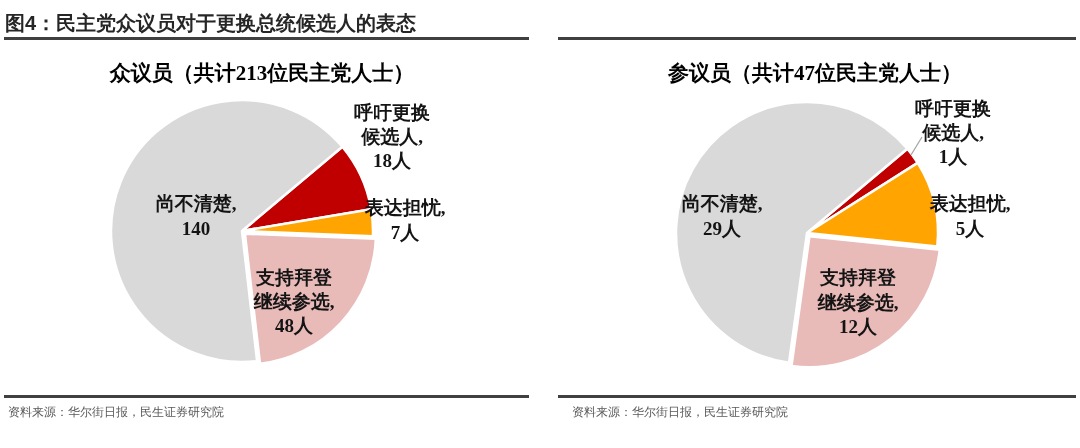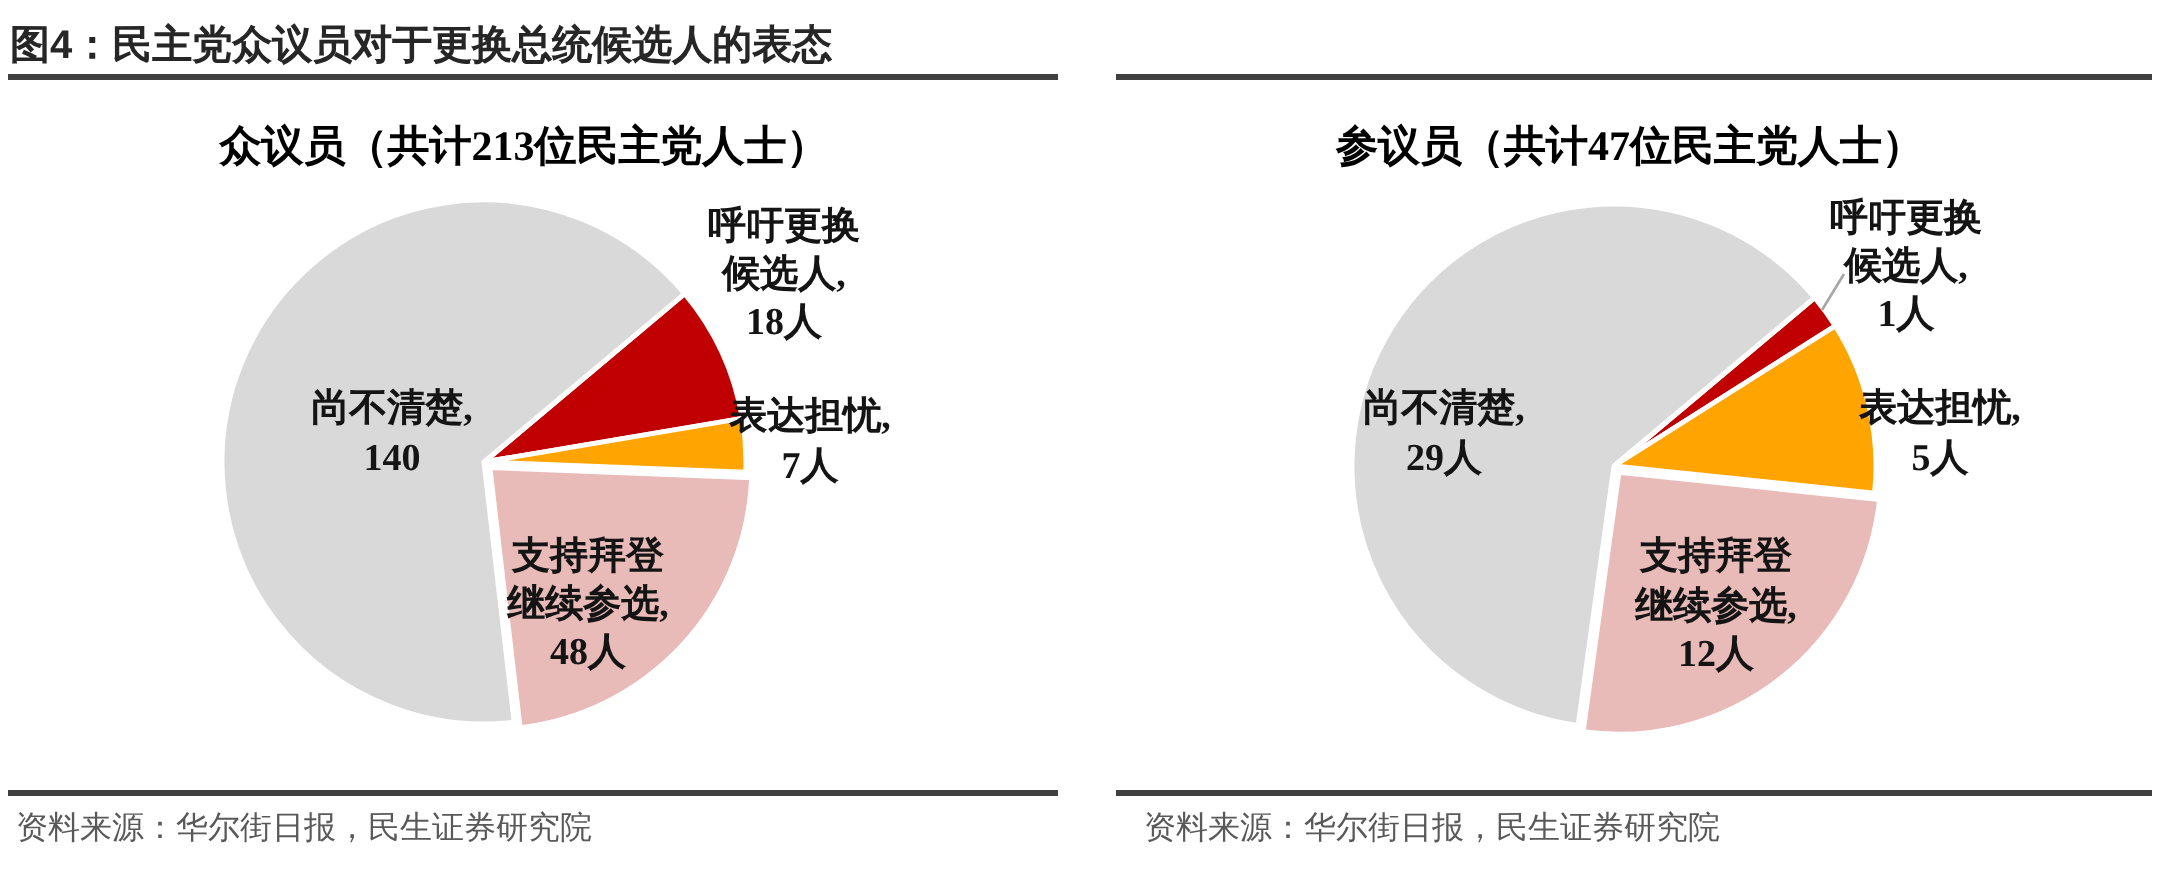--- a/index.html
+++ b/index.html
@@ -9,21 +9,21 @@
     padding-left:42px;
   }
   .fig-caption{
     position:absolute;font-weight:bold;font-size:20px;line-height:24px;
     color:#262626;letter-spacing:0px;white-space:nowrap;
     font-family:"Liberation Sans", sans-serif;
   }
   .caption-rule{position:absolute;height:3px;background:#404040;}
   .source-rule{position:absolute;height:3px;background:#404040;}
   .source-text{
-    position:absolute;font-size:16px;color:#595959;white-space:nowrap;
+    position:absolute;font-size:12px;color:#595959;white-space:nowrap;
     font-family:"Liberation Sans", sans-serif;
   }
   svg.pie{position:absolute;top:0;}
   #pie-0{left:0;}
   #pie-1{left:540px;}
   .pie-title{
     font-family:"Liberation Serif", serif;font-weight:bold;font-size:21px;
     fill:#000000;text-anchor:middle;
   }
   .slice-label{

